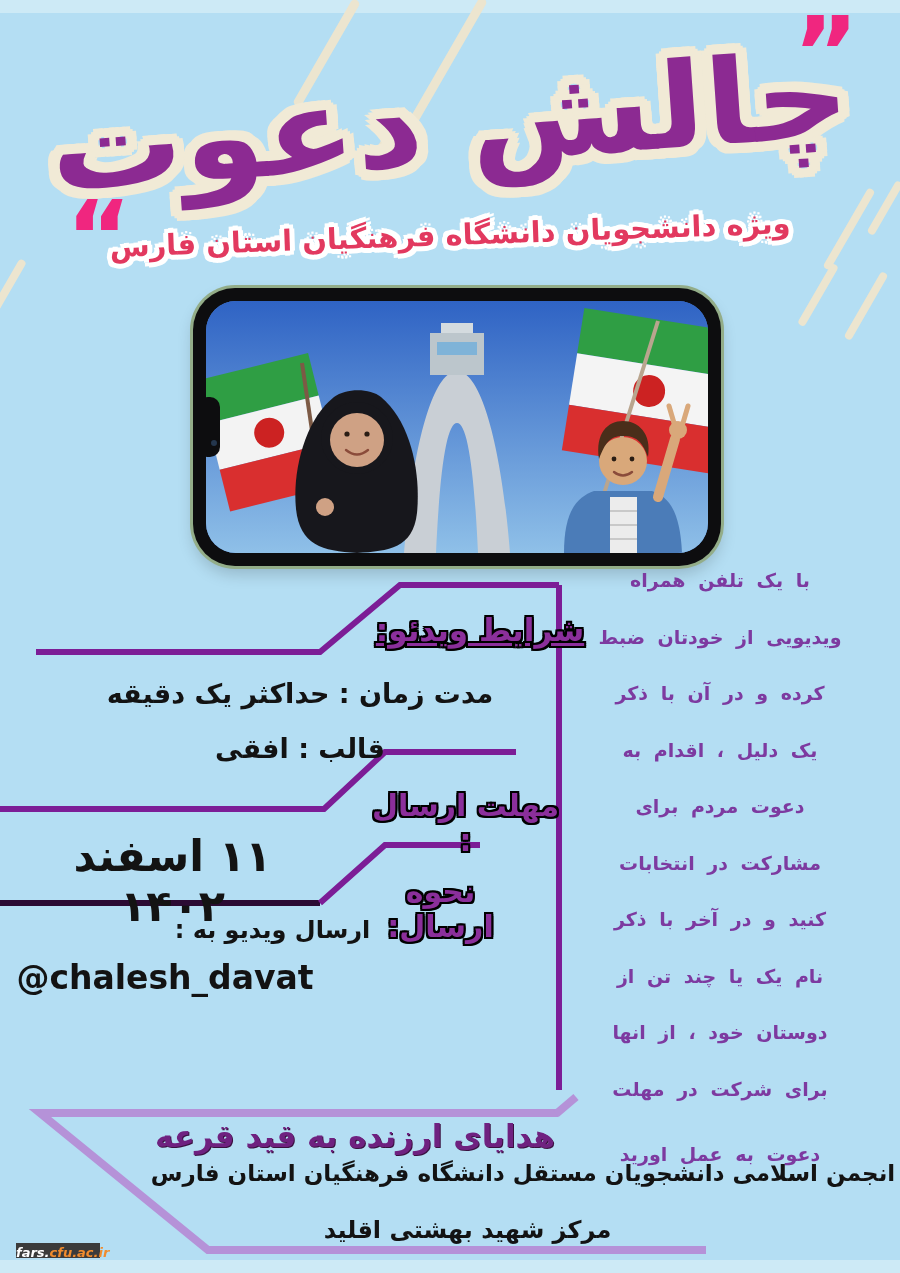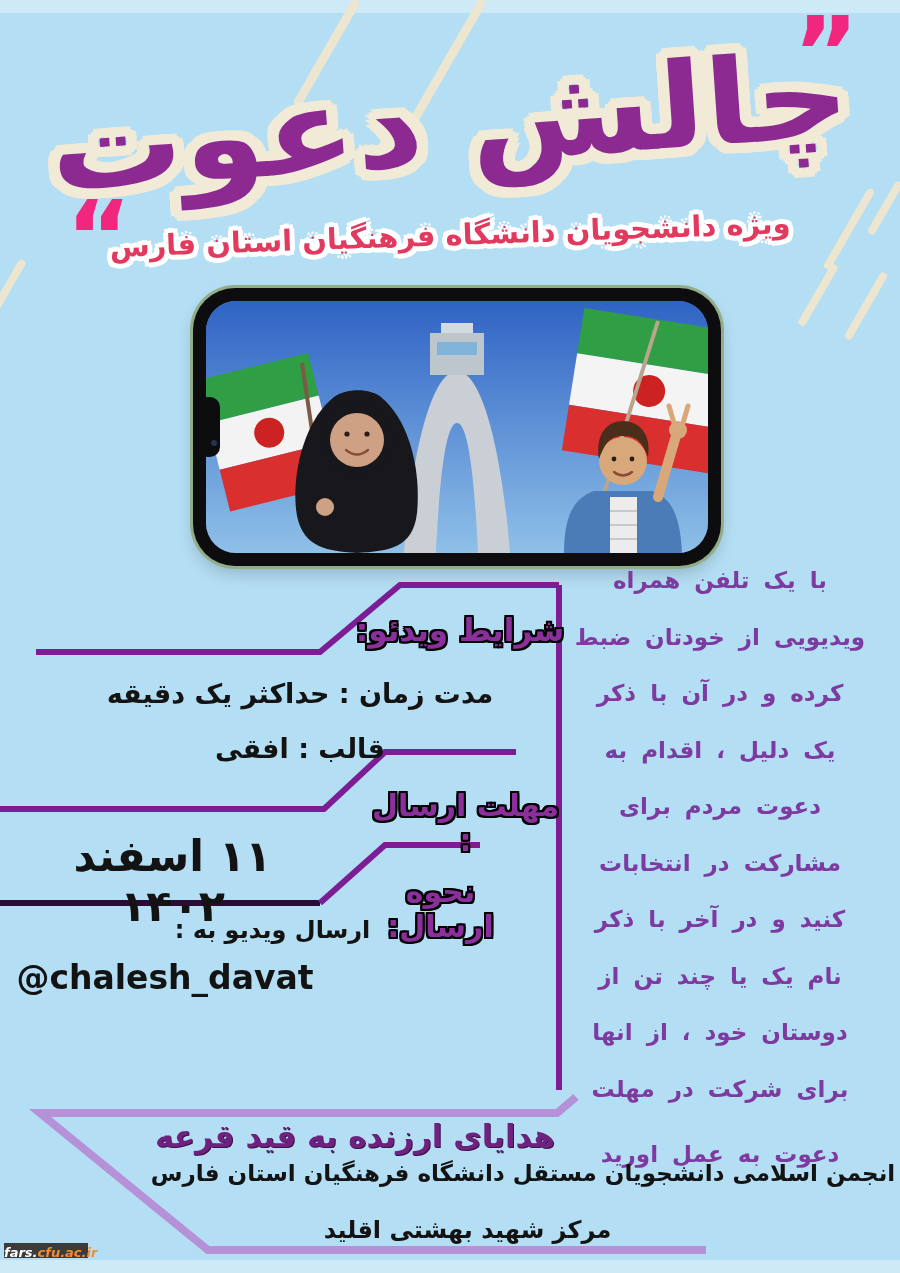--- a/index.html
+++ b/index.html
@@ -45,28 +45,28 @@
   
   .h-purple{
     color:#8b2f9b;font-weight:800;
     text-shadow:2px 0 0 #000,-2px 0 0 #000,0 2px 0 #000,0 -2px 0 #000,
       2px 2px 0 #000,-2px 2px 0 #000,2px -2px 0 #000,-2px -2px 0 #000;
   }
   .blk{color:#131313;font-weight:800;}
   
   #instructions{
     left:545px;top:552px;width:350px;text-align:center;
-    font-size:23px;line-height:56.5px;color:#7d3aa0;font-weight:800;word-spacing:6px;
+    font-size:19px;line-height:56.5px;color:#7d3aa0;font-weight:800;word-spacing:6px;
   }
   #prize-line{
     left:150px;top:1118px;width:410px;text-align:center;font-size:31px;color:#6f2180;font-weight:700;
     text-shadow:1px 1px 0 #3a1140;
   }
   #site-badge{
-    left:4px;top:1243px;width:84px;height:15px;background:#3b3b3b;color:#fff;
+    left:16px;top:1243px;width:84px;height:15px;background:#3b3b3b;color:#fff;
     font-size:13px;font-style:italic;font-weight:700;line-height:20px;text-align:center;
     font-family:"DejaVu Sans",sans-serif;
   }
   #site-badge .rest{color:#f08c2e;}
   .strip{left:0;width:900px;background:#cdeaf6;}
 </style>
 </head>
 <body>
 
 <div id="poster">
@@ -168,21 +168,21 @@
 
     <polyline points="0,809 324,809 385,752 516,752" fill="none" stroke="#7c1d96" stroke-width="6"></polyline>
 
     <line x1="0" y1="903" x2="320" y2="903" stroke="#2b0b33" stroke-width="6"></line>
     <polyline points="320,903 385,845 480,845" fill="none" stroke="#7c1d96" stroke-width="6"></polyline>
 
     <polyline points="558,1113 40,1113 208,1250 706,1250" fill="none" stroke="#b592d8" stroke-width="8"></polyline>
     <line x1="556" y1="1114" x2="576" y2="1097" stroke="#b592d8" stroke-width="8"></line>
   </svg>
 
-  <div class="abs fa h-purple center" style="left:355px;top:612px;width:210px;font-size:31px;">شرایط ویدئو:</div>
+  <div class="abs fa h-purple center" style="left:375px;top:612px;width:210px;font-size:31px;text-decoration:underline;">شرایط ویدئو:</div>
   <div class="abs fa blk center" style="left:60px;top:678px;width:480px;font-size:27px;">مدت زمان : حداکثر یک دقیقه</div>
   <div class="abs fa blk center" style="left:60px;top:733px;width:480px;font-size:27px;">قالب : افقی</div>
 
   <div class="abs fa h-purple center" style="left:368px;top:788px;width:195px;font-size:30px;">مهلت ارسال :</div>
   <div class="abs fa blk center" style="left:25px;top:820px;width:295px;font-size:43px;margin-top:11px;">۱۱ اسفند ۱۴۰۲</div>
 
   <div class="abs fa h-purple center" style="left:348px;top:874px;width:185px;font-size:30px;">نحوه ارسال:</div>
   <div class="abs fa blk center" style="left:90px;top:916px;width:365px;font-size:24px;">ارسال ویدیو به :</div>
   <div class="abs blk center" style="left:15px;top:958px;width:300px;font-size:33px;direction:ltr;">@chalesh_davat</div>
 

